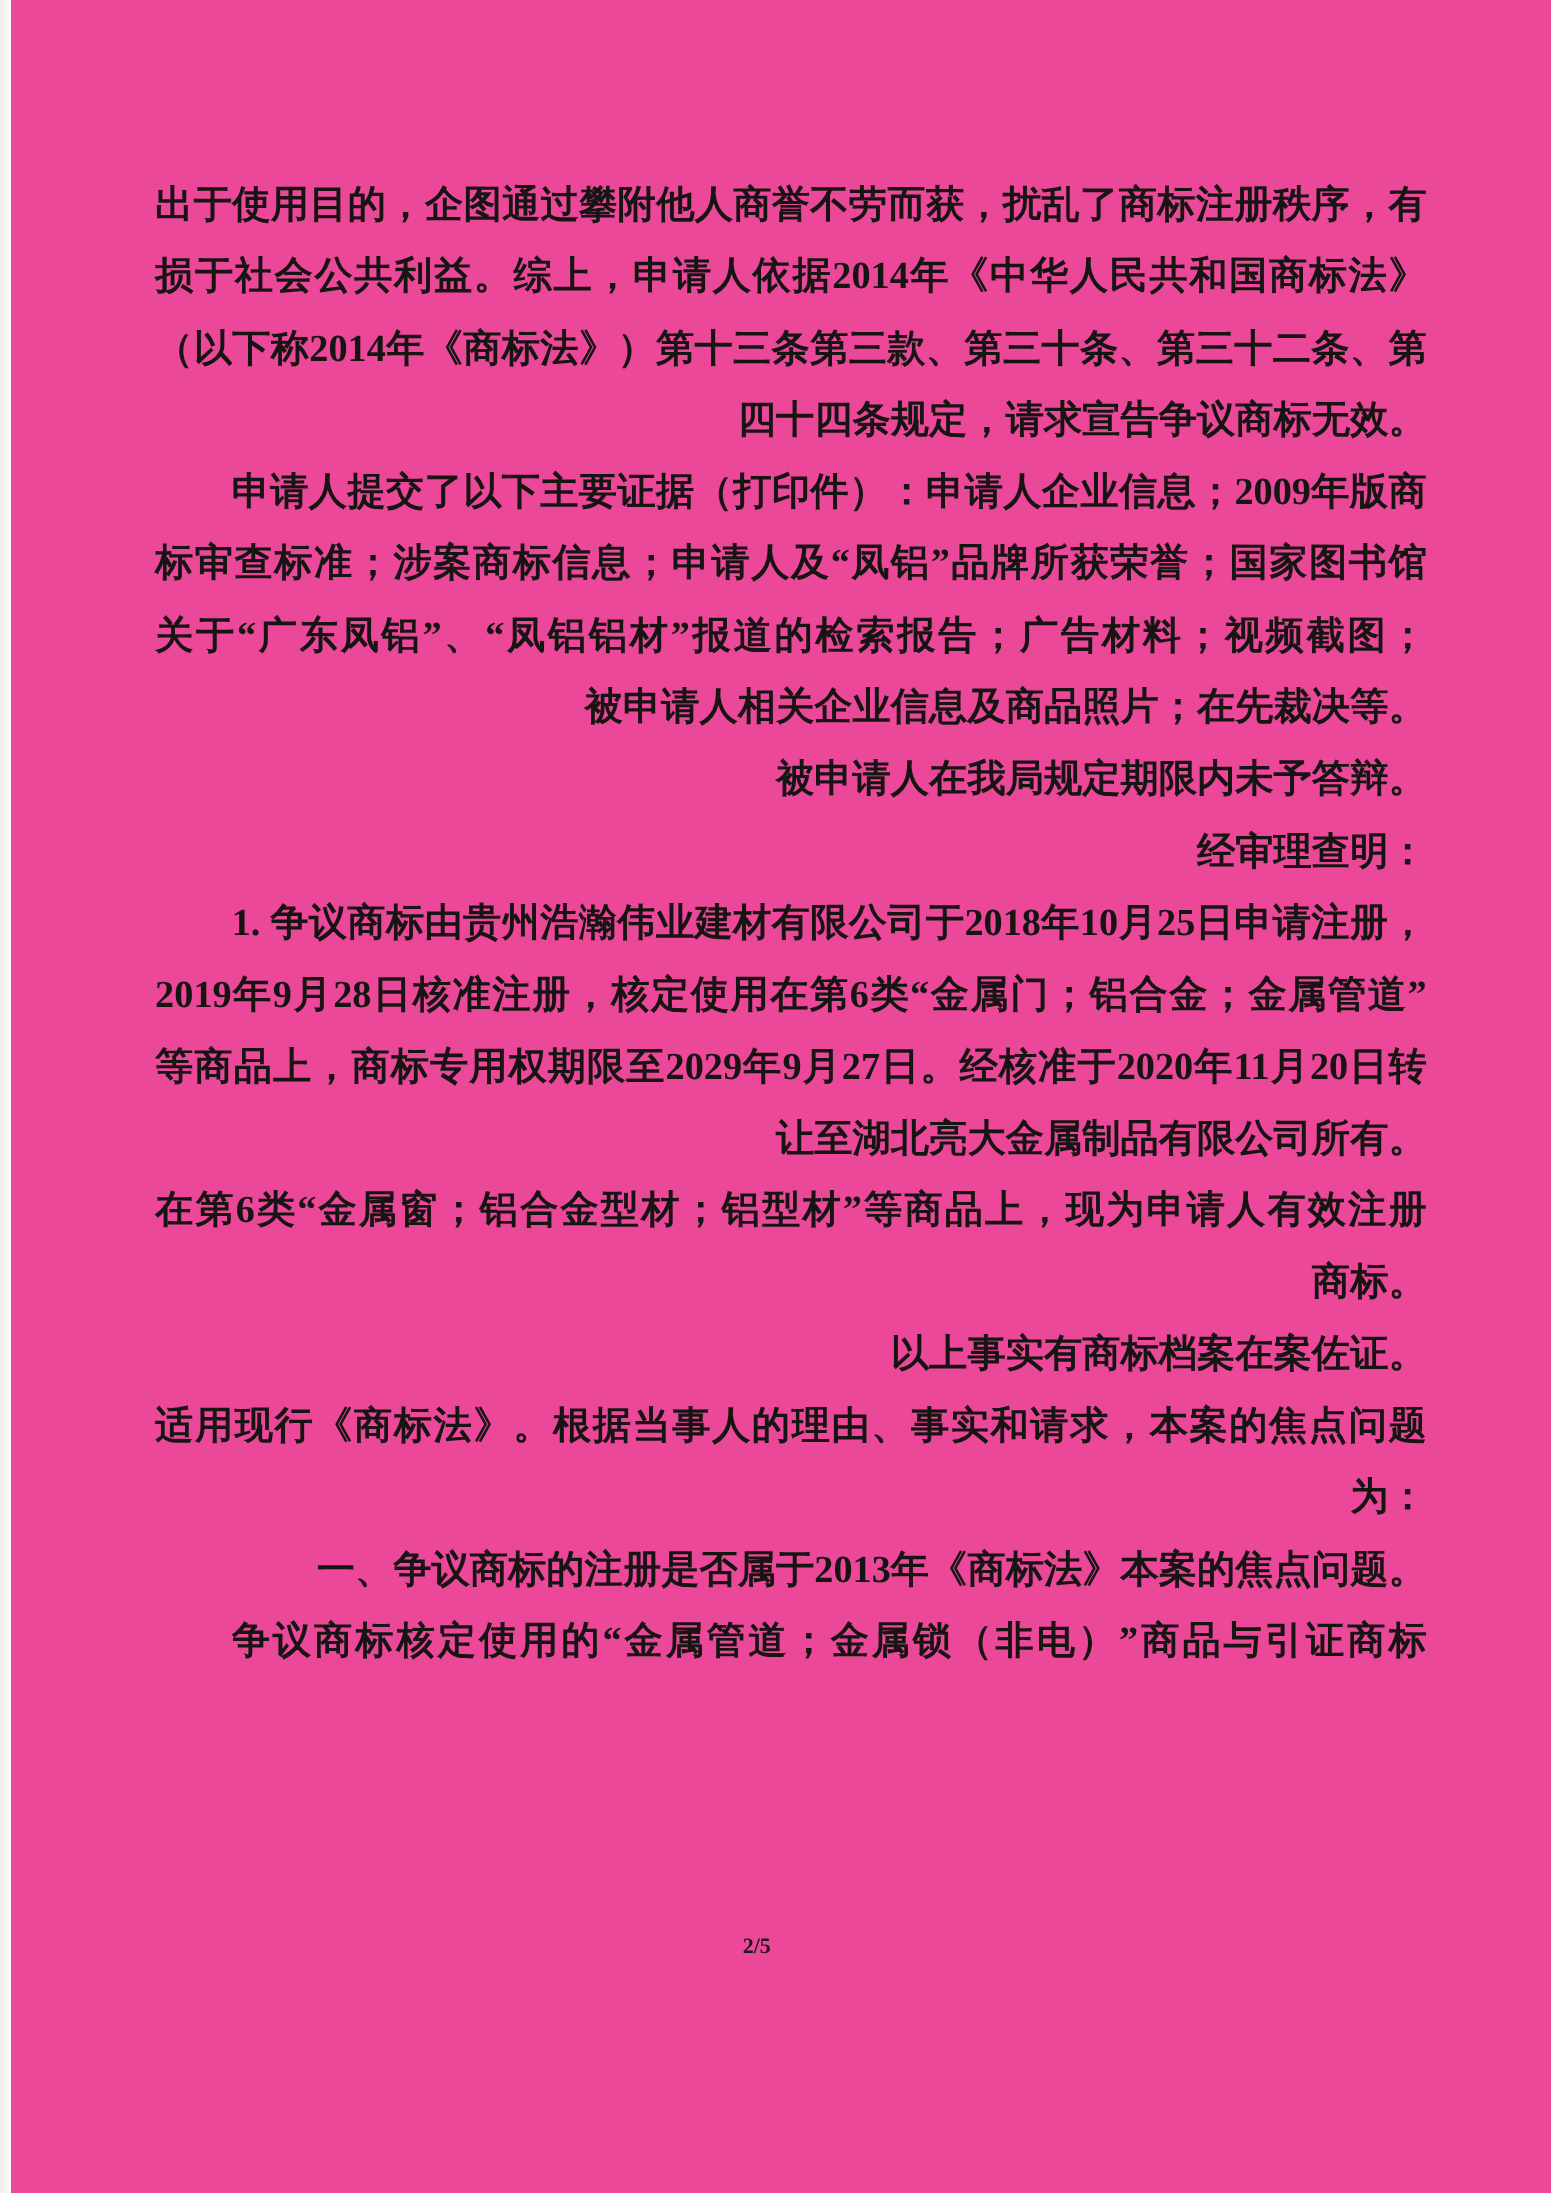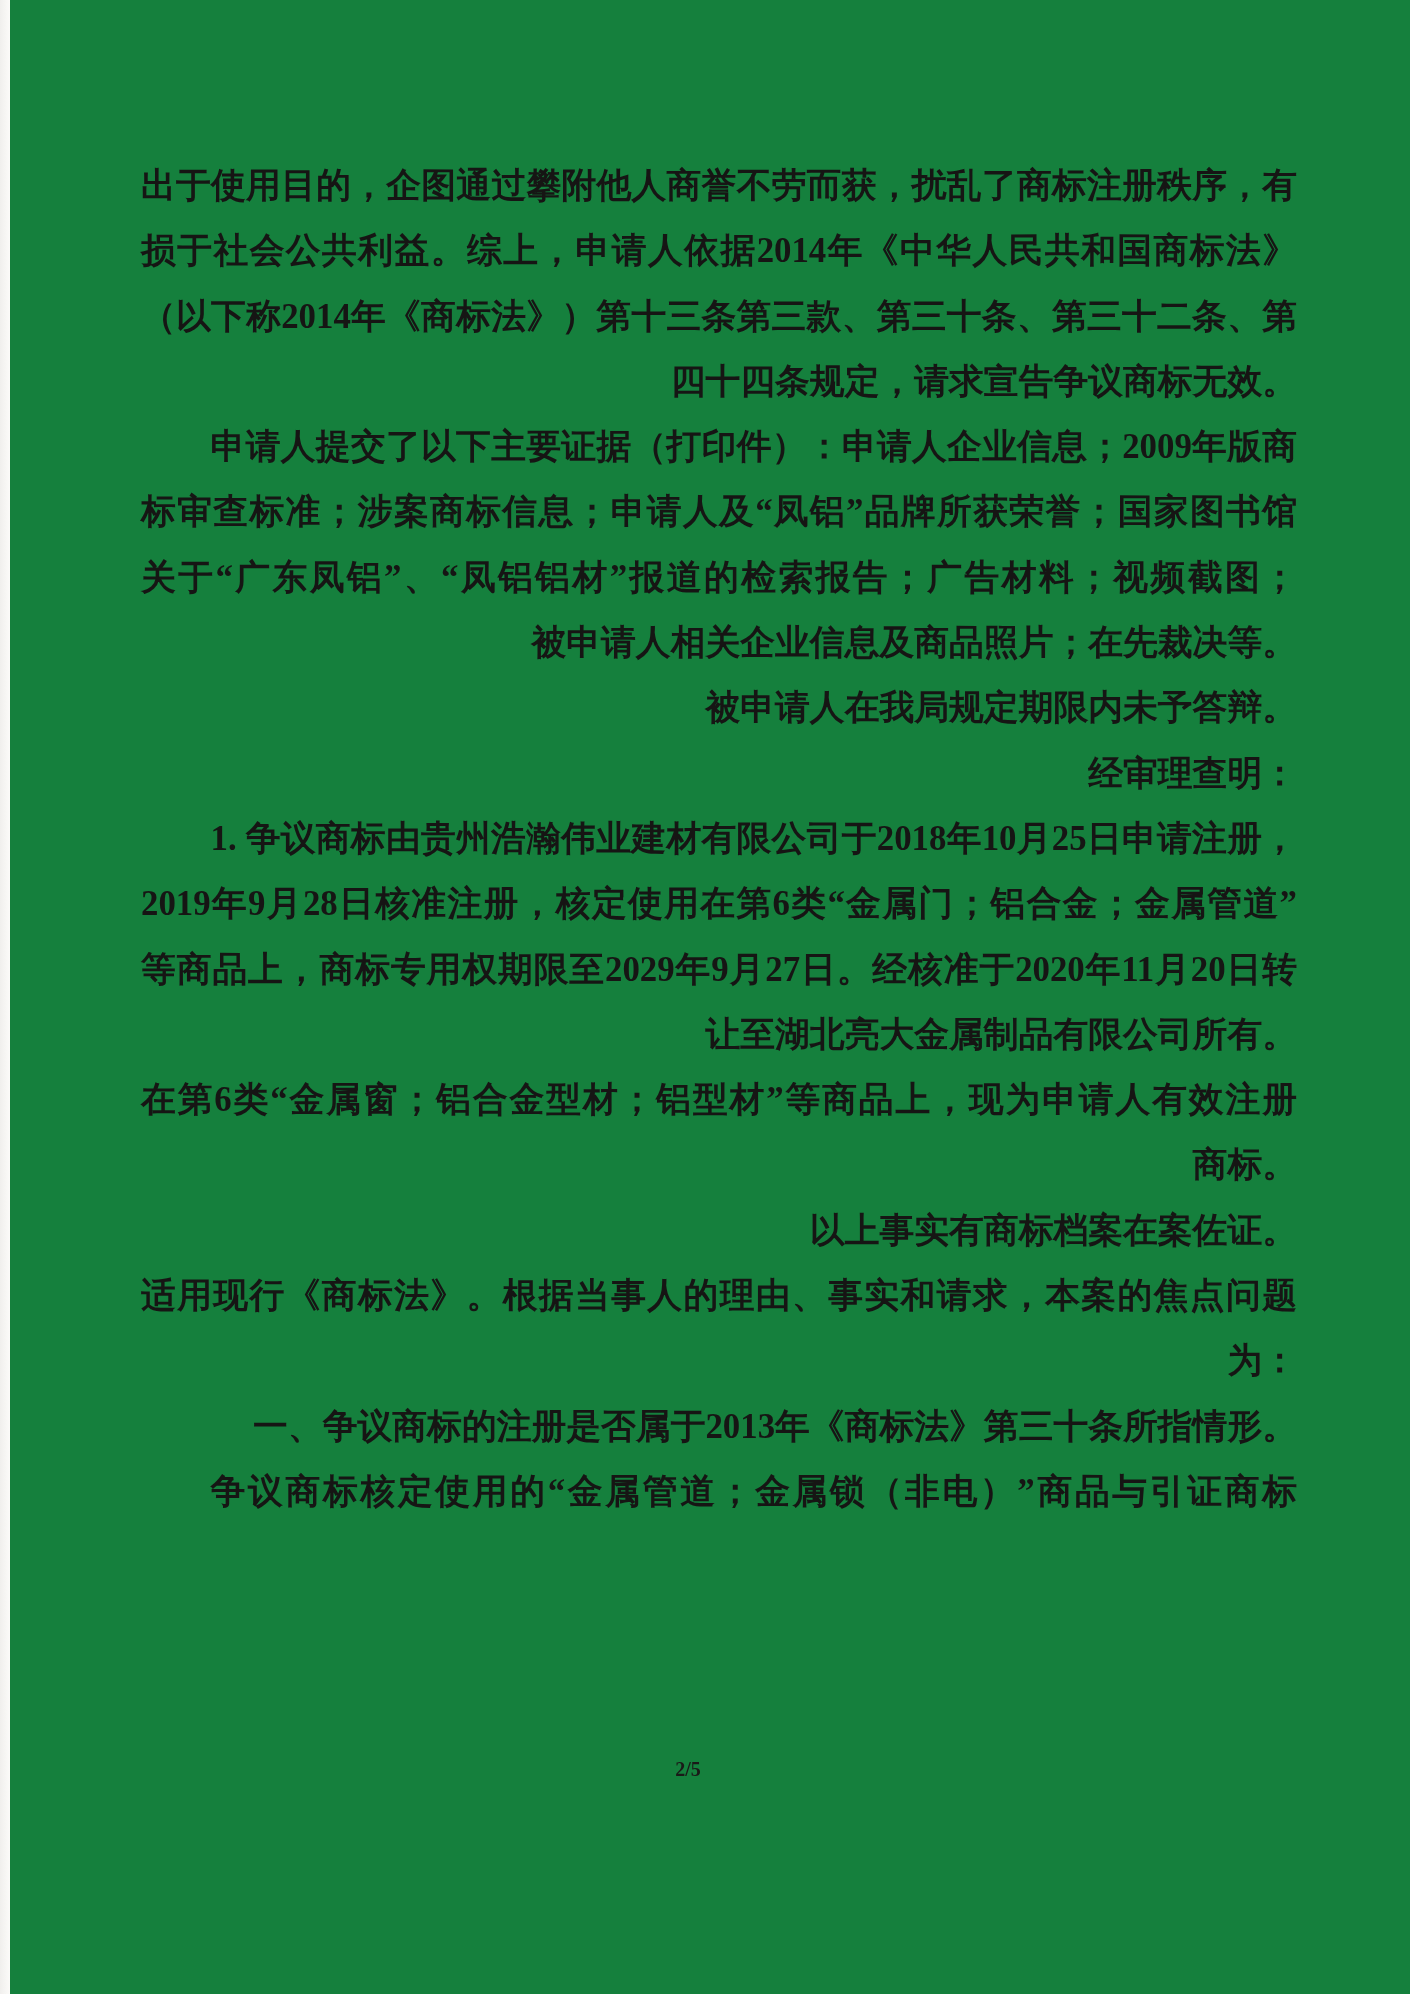--- a/index.html
+++ b/index.html
@@ -4,21 +4,21 @@
 <style>
   html, body {
     margin: 0;
     padding: 0;
     background: #e8e8e8;
   }
   .page {
     position: relative;
     width: 1410px;
     height: 1994px;
-    background: #15803d;
+    background: #ec4899;
     overflow: hidden;
     font-family: "Liberation Serif", "DejaVu Serif", serif;
     color: #161514;
   }
   
   .scan-edge {
     position: absolute;
     left: 0;
     top: 0;
     width: 10px;
@@ -77,18 +77,18 @@
     <div class="line i">经审理查明：</div>
     <div class="line j i">1. 争议商标由贵州浩瀚伟业建材有限公司于2018年10月25日申请注册，</div>
     <div class="line j">2019年9月28日核准注册，核定使用在第6类“金属门；铝合金；金属管道”</div>
     <div class="line j">等商品上，商标专用权期限至2029年9月27日。经核准于2020年11月20日转</div>
     <div class="line">让至湖北亮大金属制品有限公司所有。</div>
     <div class="line j">在第6类“金属窗；铝合金型材；铝型材”等商品上，现为申请人有效注册</div>
     <div class="line">商标。</div>
     <div class="line i">以上事实有商标档案在案佐证。</div>
     <div class="line j">适用现行《商标法》。根据当事人的理由、事实和请求，本案的焦点问题</div>
     <div class="line">为：</div>
-    <div class="line i">一、争议商标的注册是否属于2013年《商标法》第三十条所指情形。</div>
+    <div class="line i">一、争议商标的注册是否属于2013年《商标法》本案的焦点问题。</div>
     <div class="line j i">争议商标核定使用的“金属管道；金属锁（非电）”商品与引证商标</div>
   </div>
 
   <div class="page-footer">2/5</div>
 </div>
 
 </body></html>

